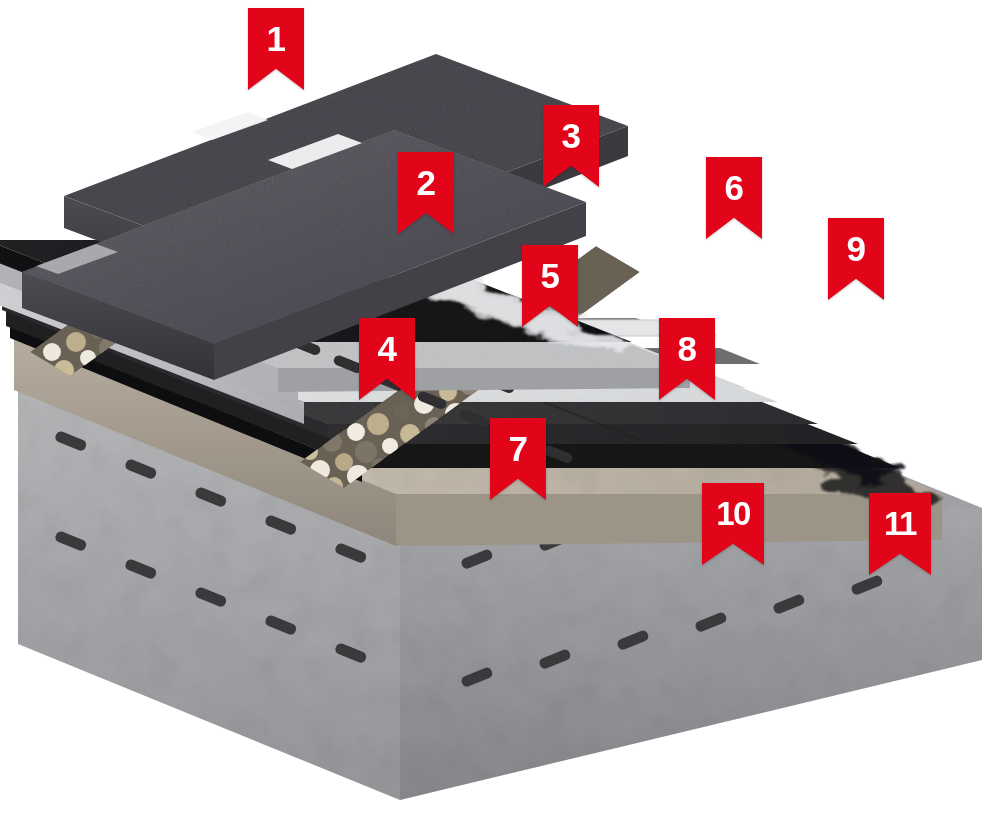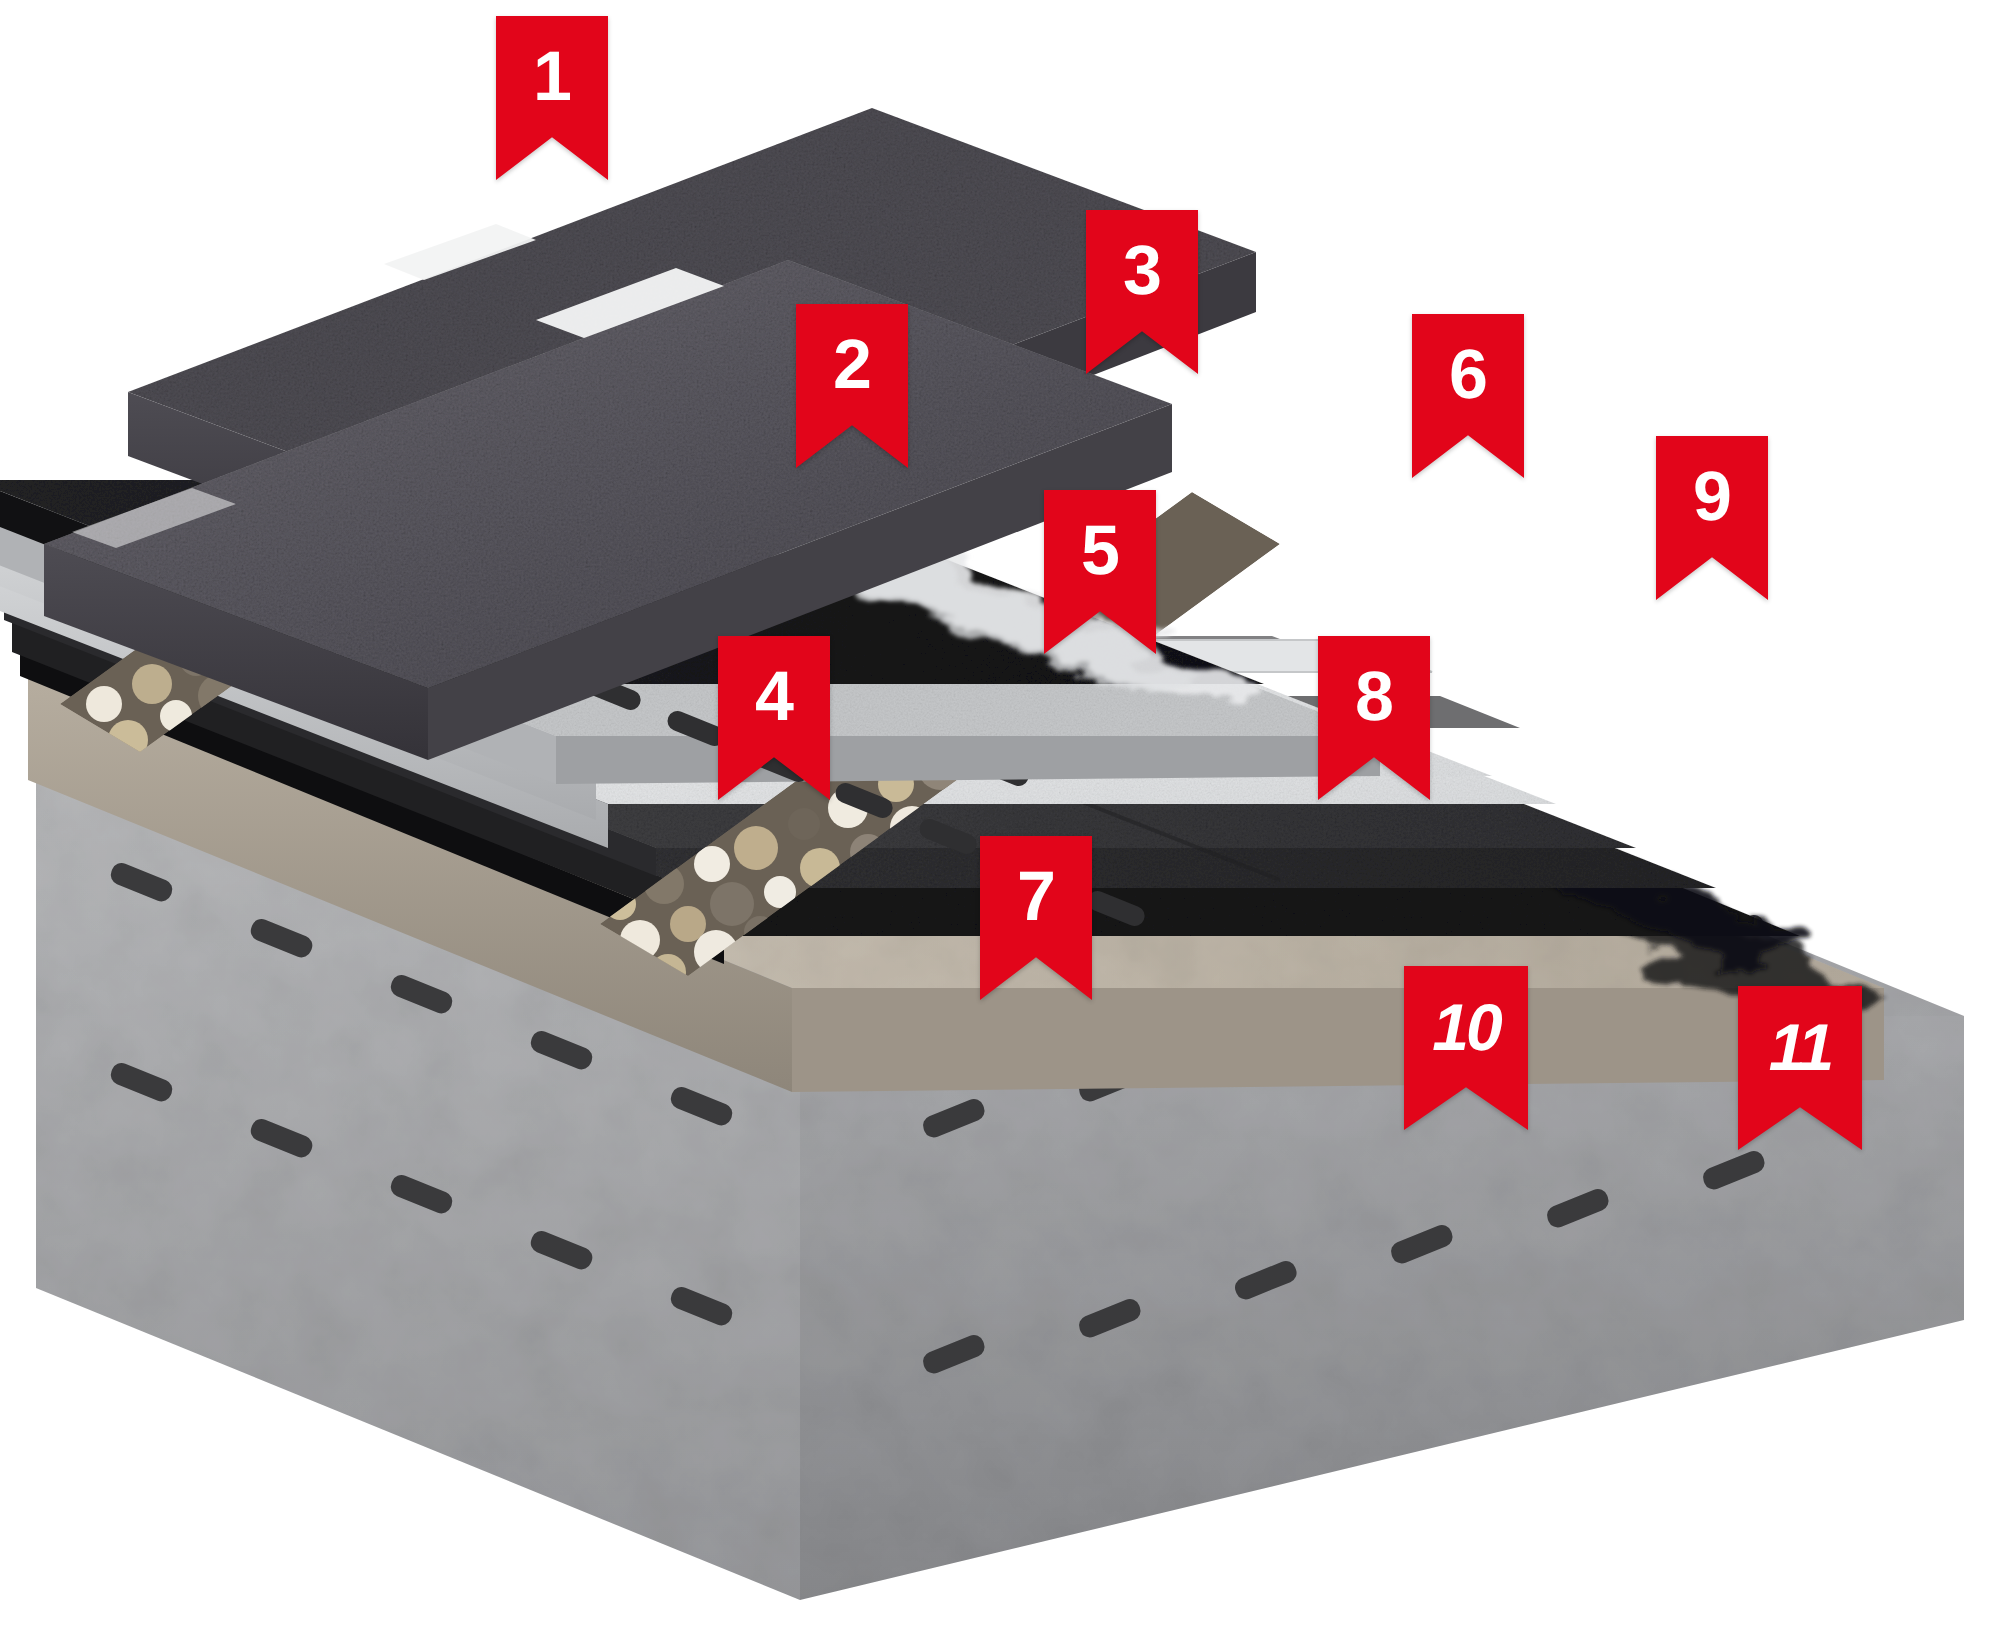--- a/index.html
+++ b/index.html
@@ -42,21 +42,21 @@
     align-items:center;
     justify-content:center;
     color:#ffffff;
     font-weight:700;
     font-size:35px;
     line-height:1;
     letter-spacing:-0.5px;
     user-select:none;
   }
   .callout.wide{width:62px;}
-  .callout.wide .num{font-size:33px;letter-spacing:-1.5px;font-style:italic;}
+  .callout.wide .num{font-size:33px;letter-spacing:-1.5px;}
 </style>
 </head>
 <body>
 
 <div id="stage" style="background: rgb(255, 255, 255);">
 
   <div id="scene">
   <svg viewBox="0 0 1000 821" xmlns="http://www.w3.org/2000/svg">
     <defs>
 

